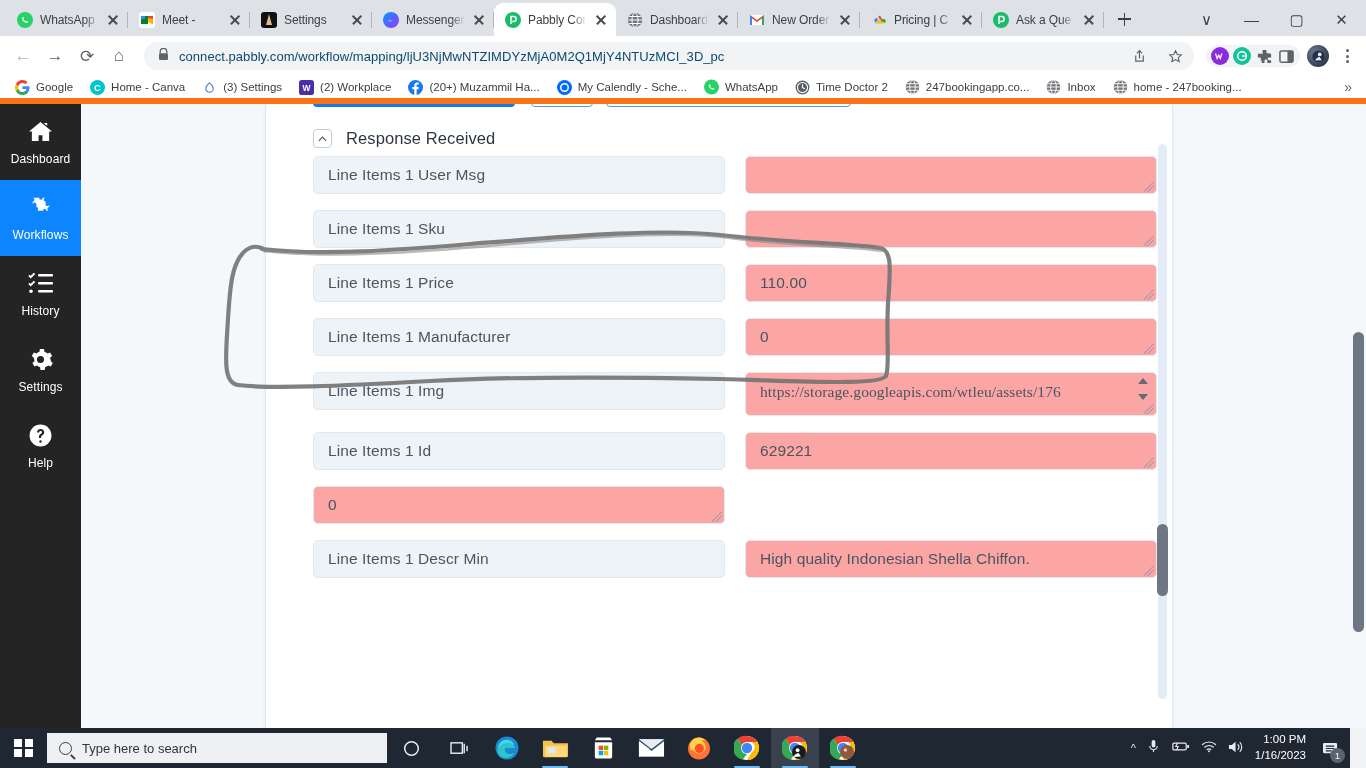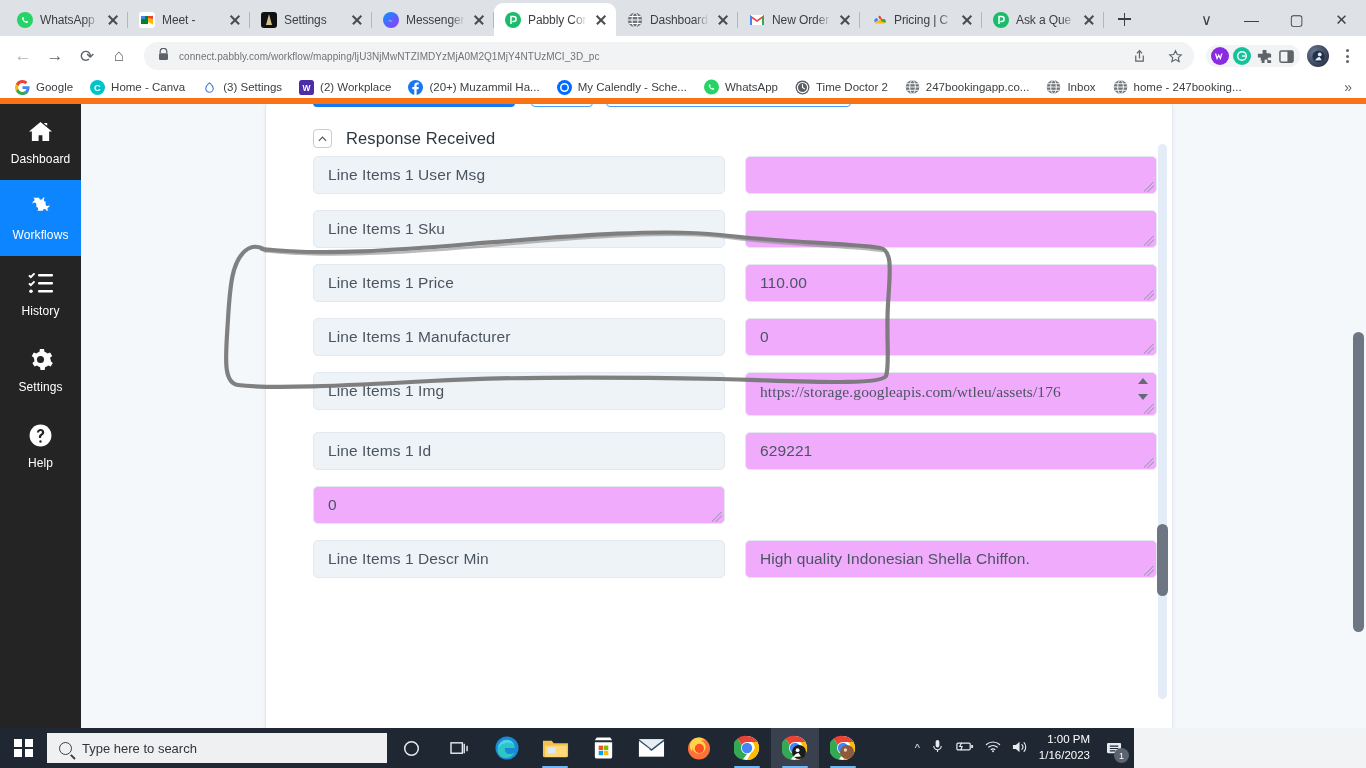--- a/index.html
+++ b/index.html
@@ -34,21 +34,21 @@
   #newtab::before{left:8px;top:13.2px;width:13px;height:1.8px;}
   #newtab::after{left:13.6px;top:7.6px;width:1.8px;height:13px;}
   #wincontrols { margin-left:auto; display:flex; align-items:center; gap:0; height:33px; padding-right:2px; }
   .wc { width:45px; height:33px; display:flex;align-items:center;justify-content:center; font-size:15px; color:#3c4043; }
 
   #toolbar { height:40px; background:#fff; display:flex; align-items:center; padding:0 8px; gap:2px; }
   .nav-btn { width:30px;height:30px;display:flex;align-items:center;justify-content:center;color:#5f6368;font-size:17px;border-radius:50%; }
   .nav-btn.dim { color:#b0b3b7; }
   #omnibox { flex:1 1 auto; height:28px; margin:0 8px; background:#f1f3f4; border-radius:14px;
              display:flex; align-items:center; padding:0 6px 0 14px; gap:10px; }
-  #omnibox .url { font-size:10px; color:#737373; white-space:nowrap; overflow:hidden; letter-spacing:.05px; flex:1 1 auto;}
+  #omnibox .url { font-size:13px; color:#0c4a6e; white-space:nowrap; overflow:hidden; letter-spacing:.05px; flex:1 1 auto;}
   .tb-icon { width:26px;height:26px;display:flex;align-items:center;justify-content:center;color:#5f6368;font-size:14px;flex:0 0 26px;}
   #ext-pill { display:flex;align-items:center;gap:4px;background:#f1f3f4;border-radius:13px;padding:2px 5px;margin-left:2px;}
   .ext-ic { width:18px;height:18px;border-radius:50%;display:flex;align-items:center;justify-content:center;font-size:10px;color:#fff;font-weight:bold;}
   #avatar-ic { width:22px;height:22px;border-radius:50%;background:radial-gradient(circle at 35% 35%,#6b7b95,#1a2233);margin:0 5px;
                display:flex;align-items:center;justify-content:center;font-size:11px;}
   #kebab { width:22px;height:22px;display:flex;flex-direction:column;align-items:center;justify-content:center;gap:2.5px;}
   #kebab i{width:3px;height:3px;background:#5f6368;border-radius:50%;display:block;}
 
   #bookmarks { height:28px; background:#fff; display:flex; align-items:center; padding:0 8px; gap:3px; overflow:hidden;
                border-bottom:6px solid #f97316; }
@@ -81,21 +81,21 @@
   #collapse-btn { width:19px;height:19px;border:1px solid #c6ccd4;border-radius:4px;background:#fff;
                   display:flex;align-items:center;justify-content:center;font-size:9px;color:#4d5561;}
   #section-title { font-size:16.5px; color:#2f3640; letter-spacing:.1px; }
 
   #rows { position:relative; padding-left:25px; padding-right:10px; }
   .row { display:flex; gap:20px; margin-bottom:16px; align-items:flex-start; }
   .fld { position:relative; background:#eef3f7; border:1px solid #e2e8ee; border-radius:5px;
          height:38px; display:flex; align-items:center; padding:0 14px;
          font-size:15.5px; color:#4a5560; letter-spacing:.1px; }
   .fld.key { flex:0 0 412px; width:412px; }
-  .fld.val { flex:0 0 412px; width:412px; background:#f0abfc; }
+  .fld.val { flex:0 0 412px; width:412px; background:#fca5a5; }
   .fld.val .grip { position:absolute; right:2px; bottom:1px; width:10px; height:10px; opacity:.55;
                    background:
                      linear-gradient(135deg,transparent 44%,#8c98a4 44%,#8c98a4 54%,transparent 54%),
                      linear-gradient(135deg,transparent 64%,#8c98a4 64%,#8c98a4 74%,transparent 74%); }
   .fld.val .txt { white-space:nowrap; overflow:hidden; }
   .fld.val.tall { height:44px; align-items:flex-start; padding-top:7px; }
   .fld.val.tall .txt { line-height:1.55; white-space:normal;font-family:Liberation Serif, serif; }
   .spin { position:absolute; right:6px; top:5px; width:12px; height:22px; display:flex; flex-direction:column; justify-content:space-between;}
   .spin span{ width:0;height:0;border-left:5px solid transparent;border-right:5px solid transparent;}
   .spin .up{ border-bottom:6px solid #626b75;}
@@ -106,21 +106,21 @@
   #inner-sb-thumb { position:absolute; right:6px; top:425px; width:11px; height:72px; background:#6f7683; border-radius:6px; }
 
   
   #page-sb-track { position:absolute; right:0; top:0; width:15px; height:624px; background:#f4f8fb; }
   #page-sb-thumb { position:absolute; right:2px; top:228px; width:11px; height:300px; background:#6f7683; border-radius:6px; }
 
   
   #annot { position:absolute; left:0; top:0; width:1366px; height:624px; pointer-events:none; }
 
   
-  #taskbar { position:absolute; left:0; top:728px; width:1134px; height:40px; background:#1f2733; display:flex; align-items:center; }
+  #taskbar { position:absolute; left:0; top:728px; width:1350px; height:40px; background:#1f2733; display:flex; align-items:center; }
   #start { width:47px;height:40px;display:flex;align-items:center;justify-content:center;}
   #start .w{ display:grid;grid-template-columns:repeat(2,8px);grid-template-rows:repeat(2,8px);gap:2.5px;}
   #start .w i{ background:#fff;display:block;width:8px;height:8px;}
   #search { width:340px;height:30px;background:#eff0f1;display:flex;align-items:center;gap:10px;padding:0 12px;}
   #search .mag { width:13px;height:13px;border:1.7px solid #3a3f46;border-radius:50%;position:relative;flex:0 0 13px;}
   #search .mag::after{content:"";position:absolute;right:-5px;bottom:-4px;width:6px;height:1.7px;background:#3a3f46;transform:rotate(45deg);}
   #search .sph { font-size:13px;color:#30353c; }
   .tb-app { width:48px;height:40px;display:flex;align-items:center;justify-content:center;position:relative;}
   .tb-app.running::after{content:"";position:absolute;bottom:0;left:11px;width:26px;height:2.5px;background:#6fb8f5;border-radius:2px;}
   .tb-app.focus { background:#39414e; }

